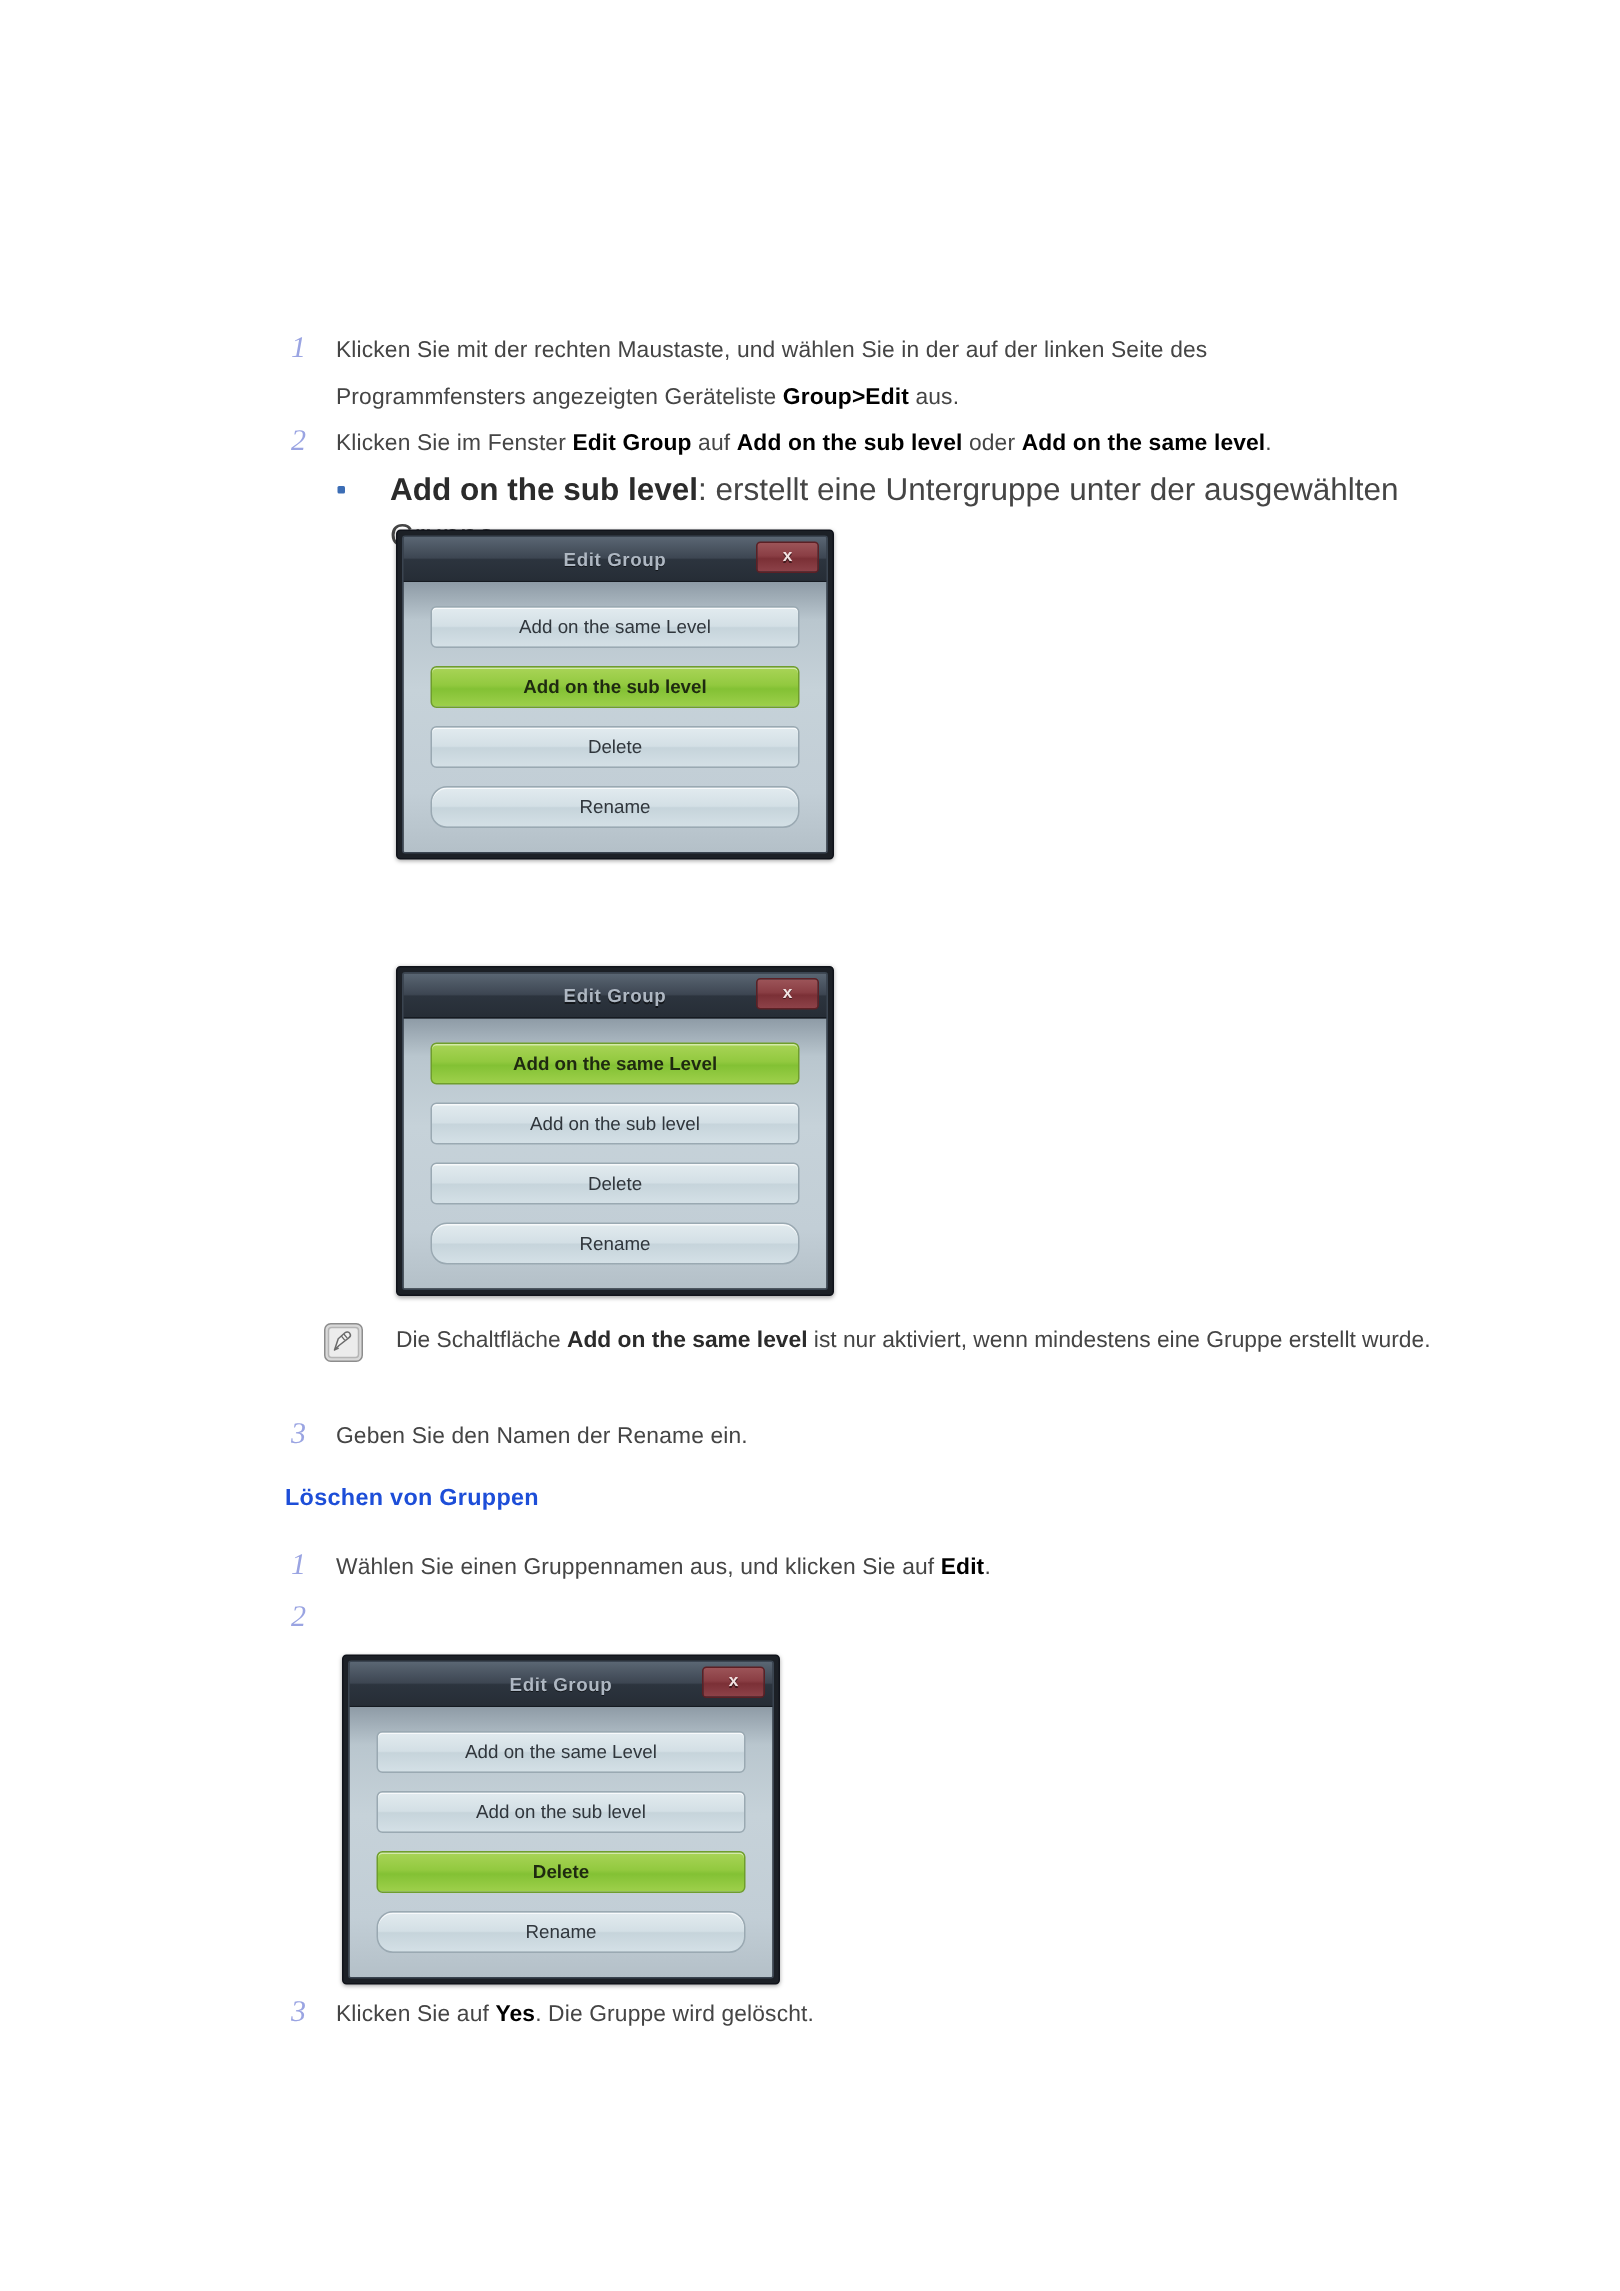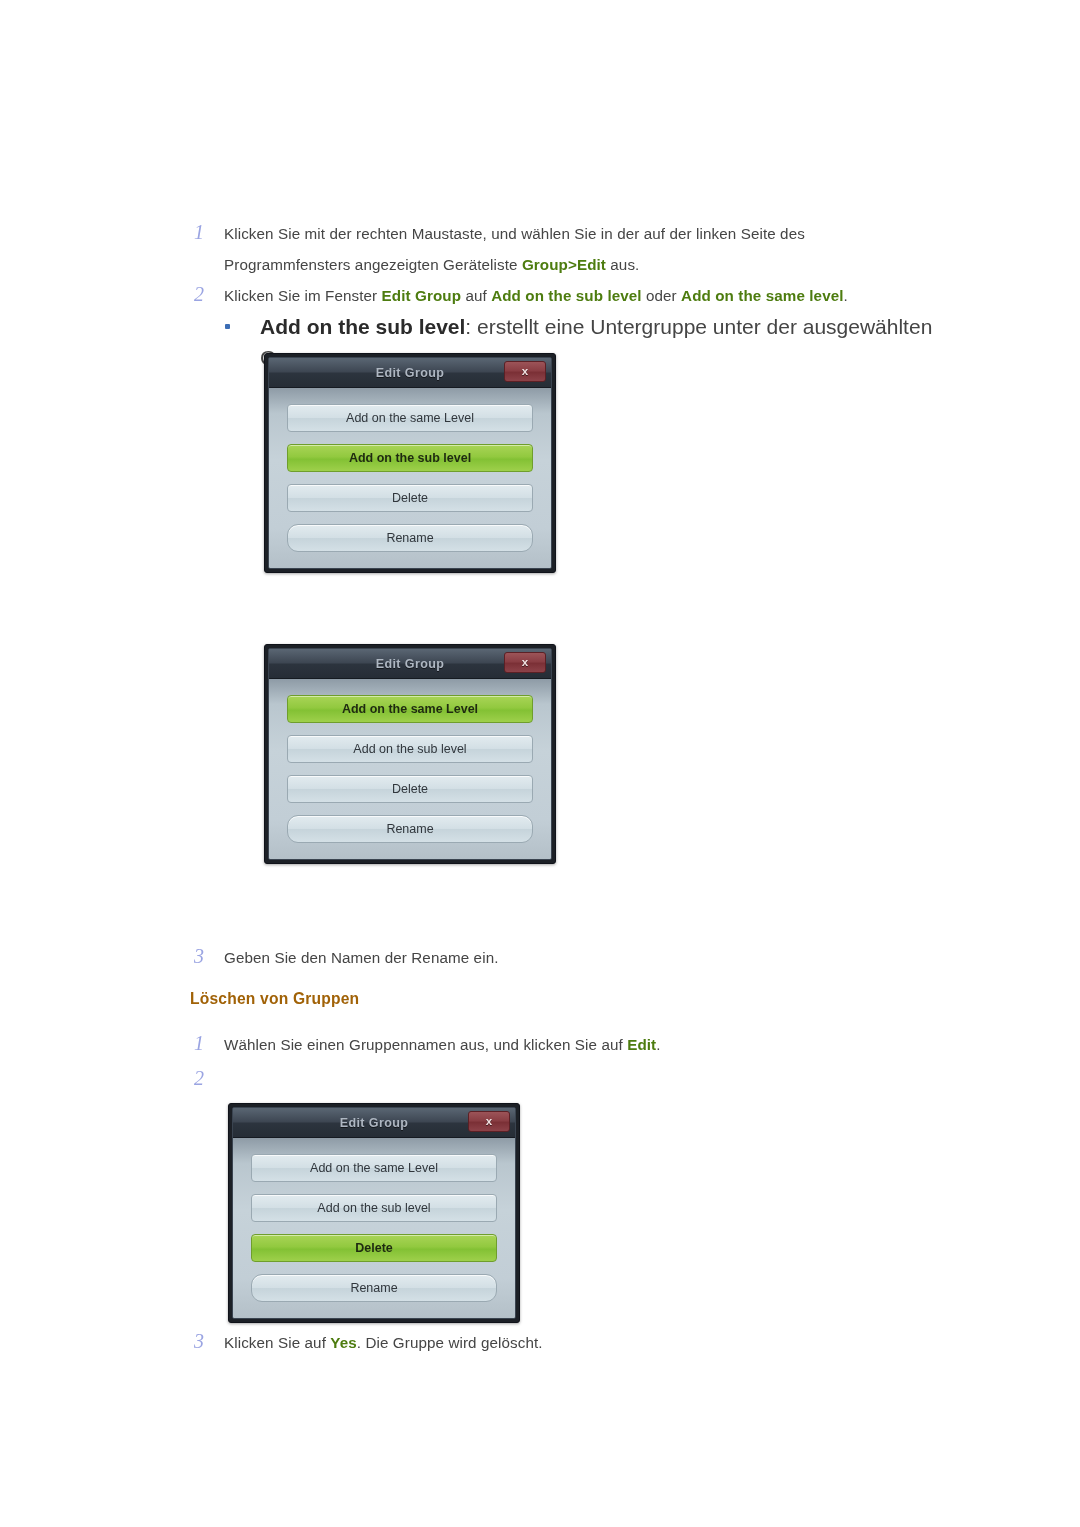--- a/index.html
+++ b/index.html
@@ -33,21 +33,21 @@
     color: #9aa4e2;
     text-align: left;
     padding-left: 4px;
   }
   .step-text {
     font-size: 15.2px;
     line-height: 31px;
     color: #454545;
     letter-spacing: 0.1px;
   }
-  .step-text b { font-weight: bold; color: #4d7c0f; }
+  .step-text b { font-weight: bold; color: #000000; }
 
   
   .bullet {
     position: absolute;
     display: flex;
     align-items: flex-start;
   }
   .bullet-dot {
     flex: 0 0 38px;
     position: relative;
@@ -66,21 +66,21 @@
     line-height: 31px;
     color: #454545;
   }
   .bullet-text b { font-weight: bold; color: #2b2b2b; }
 
   
   .section-heading {
     position: absolute;
     font-size: 15.6px;
     font-weight: bold;
-    color: #a16207;
+    color: #1d4ed8;
     letter-spacing: 0.2px;
   }
 
   
   .note {
     position: absolute;
     display: flex;
     align-items: flex-start;
   }
   .note-icon {
@@ -209,20 +209,32 @@
       </div>
       <div class="dlg-body">
         <div class="dlg-btn selected">Add on the same Level</div>
         <div class="dlg-btn">Add on the sub level</div>
         <div class="dlg-btn">Delete</div>
         <div class="dlg-btn">Rename</div>
       </div>
     </div>
   </div>
 
+  <div class="note" style="left:216px; top:878px; width:780px;">
+    <div class="note-icon">
+      <svg width="26" height="26" viewBox="0 0 26 26" aria-hidden="true">
+        <rect x="0.5" y="0.5" width="25" height="25" rx="4" ry="4" fill="#d9d9d9" stroke="#8d8d8d"></rect>
+        <rect x="3" y="3" width="20" height="20" rx="2" ry="2" fill="#ececec" stroke="#b5b5b5"></rect>
+        <path d="M7 18 L9.5 10.5 L14 6.5 C15 5.6 16.5 5.9 17.2 6.9 C17.9 7.9 17.5 9.2 16.5 9.9 L10 15 Z" fill="#f3f3f3" stroke="#6b6b6b" stroke-width="1" stroke-linejoin="round"></path>
+        <path d="M11.5 8.6 L13.8 11.4 M13.2 7.3 L15.5 10.1" stroke="#6b6b6b" stroke-width="0.9"></path>
+        <path d="M7 18 L9.8 16.8" stroke="#6b6b6b" stroke-width="0.9"></path>
+      </svg>
+    </div>
+    <div class="note-text">Die Schaltfläche <b>Add on the same level</b> ist nur aktiviert, wenn mindestens eine Gruppe erstellt wurde.</div>
+  </div>
 
   <div class="step" style="left:190px; top:942px; width:600px;">
     <div class="step-num">3</div>
     <div class="step-text">Geben Sie den Namen der Rename ein.</div>
   </div>
 
   <div class="section-heading" style="left:190px; top:990px;">Löschen von Gruppen</div>
 
   <div class="step" style="left:190px; top:1029px; width:620px;">
     <div class="step-num">1</div>

